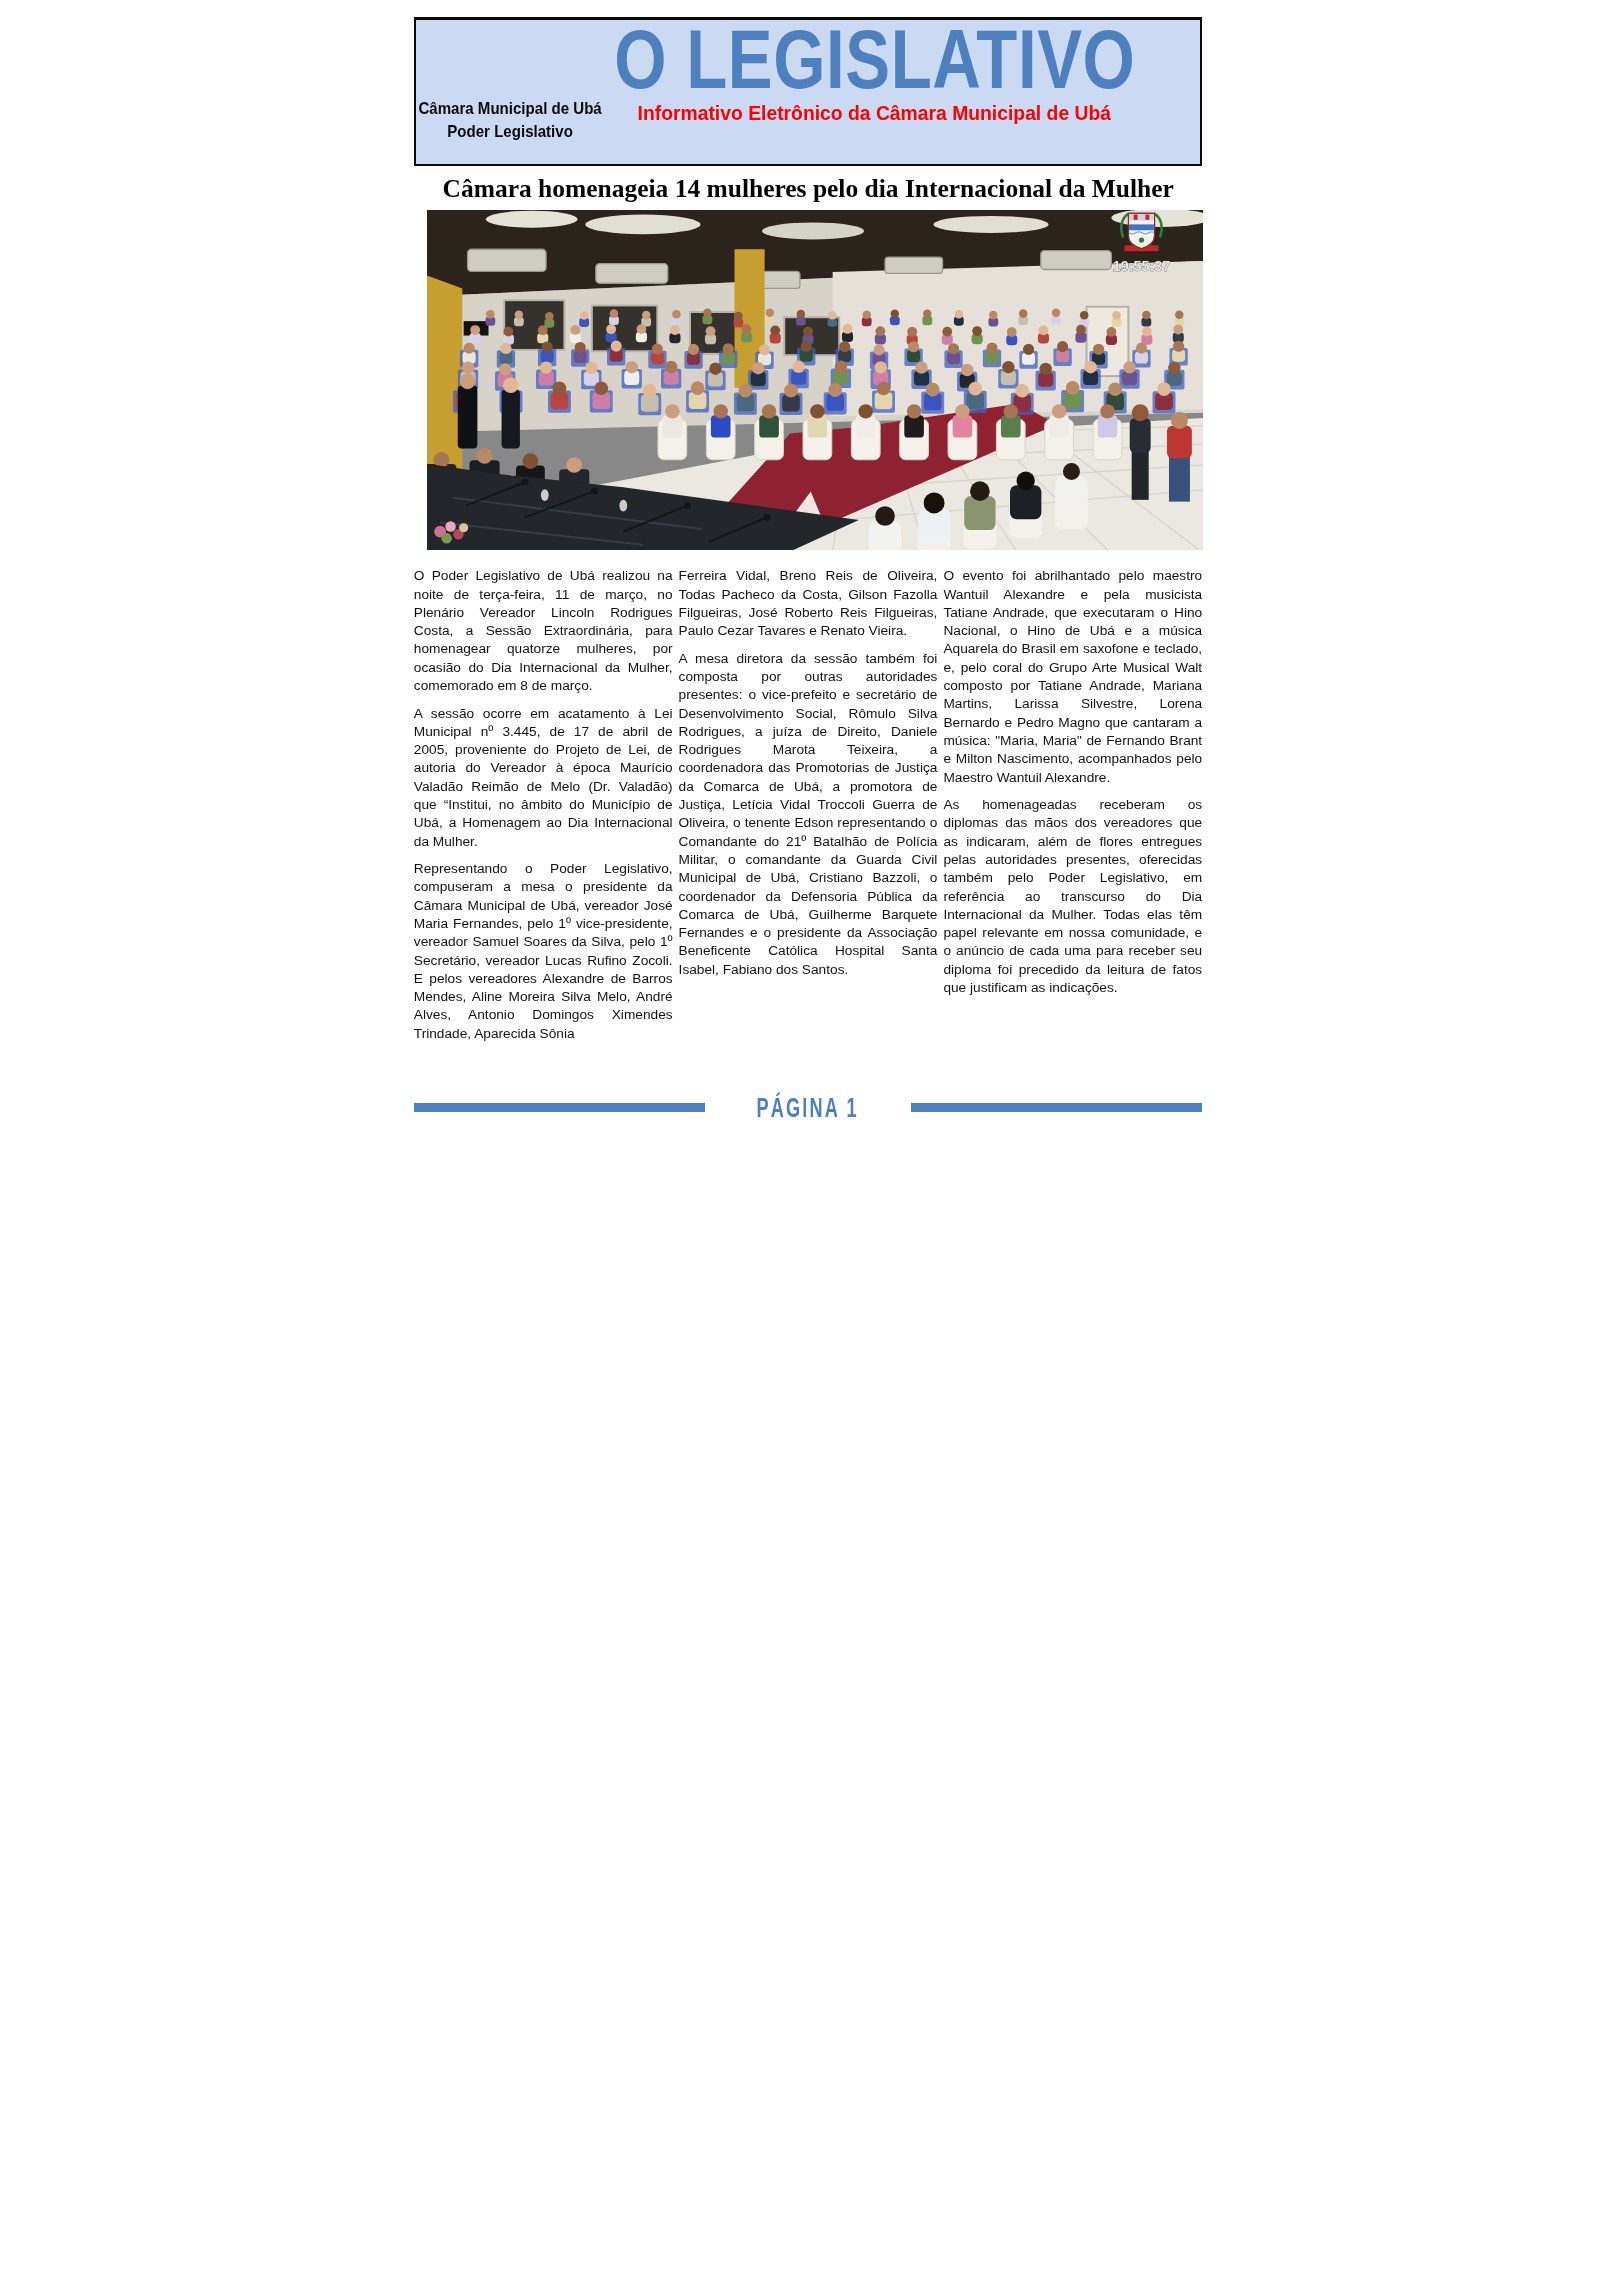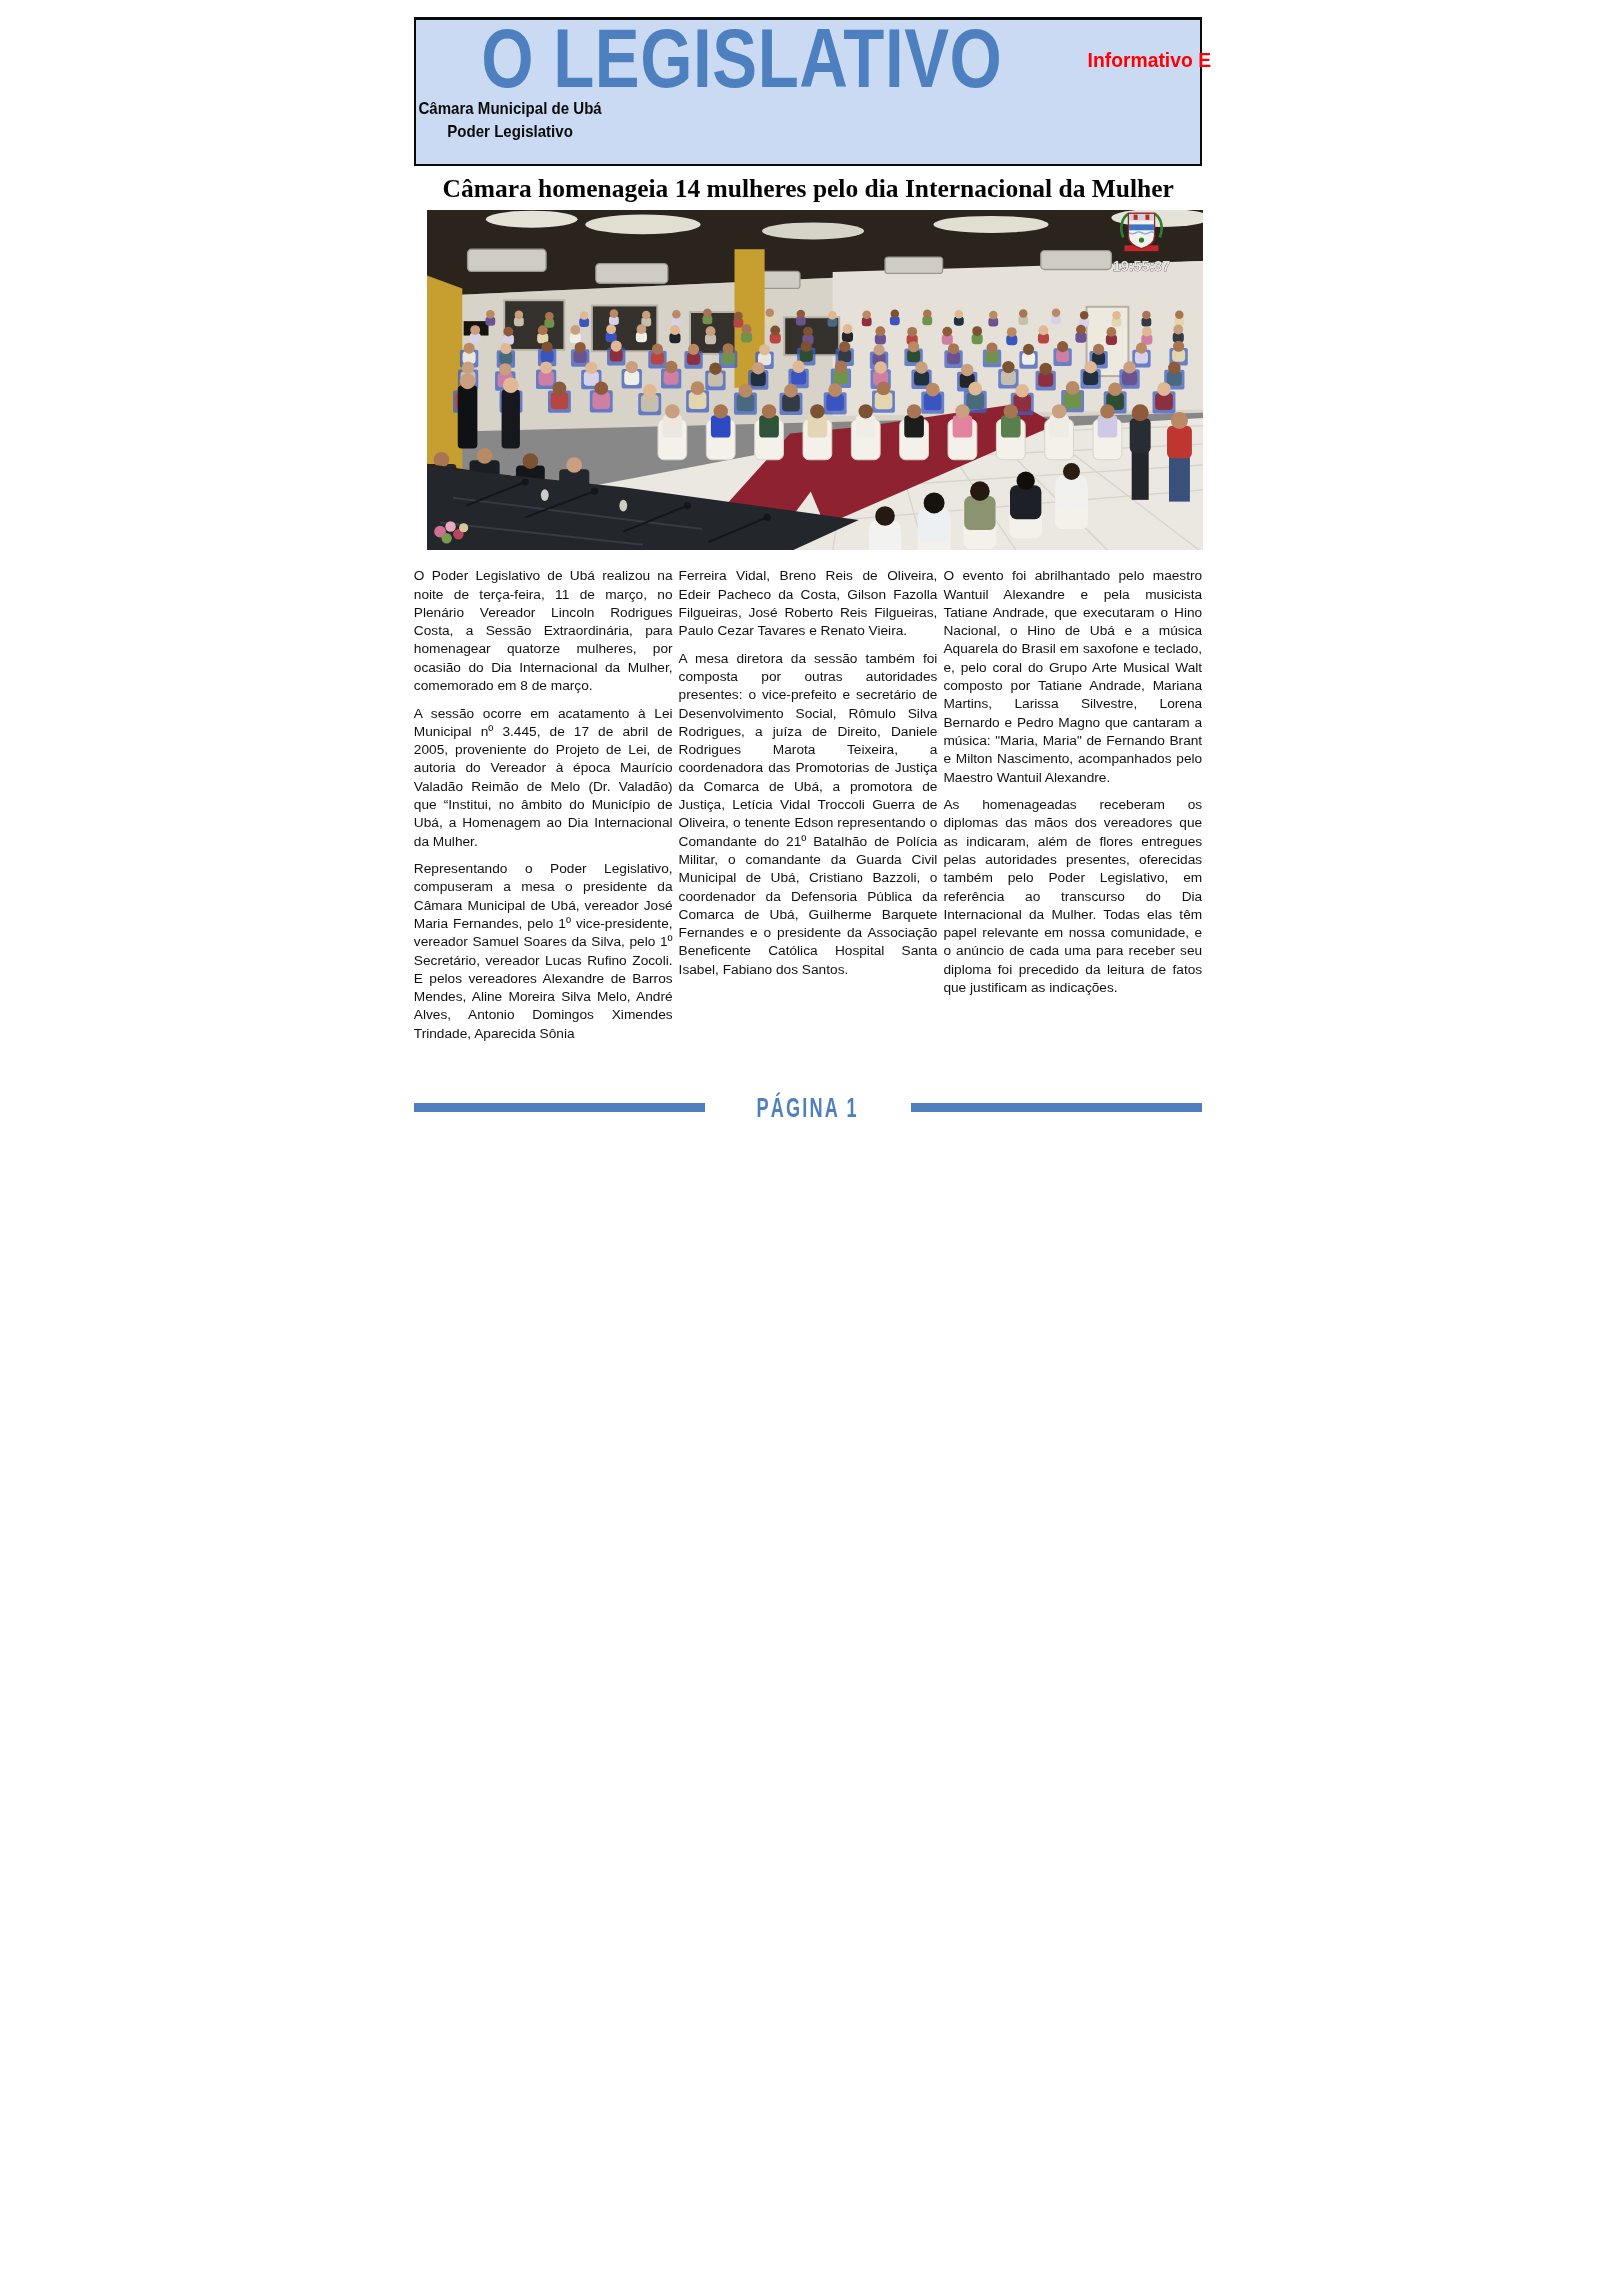--- a/index.html
+++ b/index.html
@@ -17,21 +17,21 @@
     margin:17px 9.8px 0 9.8px;
     height:149px;
     background:var(--mast-bg,#c9daf2);
     border:2.6px solid #0a0a0a;
     border-top-width:3.3px;
     display:flex;flex-direction:column;
     box-sizing:border-box;
   }
   .mast-top{display:flex;flex:1;min-height:0;}
   .mast-spacer{width:196px;}
-  .mast-titlewrap{flex:1;display:flex;align-items:center;justify-content:flex-start;}
+  .mast-titlewrap{flex:1;display:flex;flex-direction:column;align-items:center;justify-content:flex-start;}
   .mast-title{
     font-weight:bold;font-size:84px;line-height:.92;
     color:var(--title-color,#4e80bf);
     transform:scaleX(.8);transform-origin:center top;
     white-space:nowrap;letter-spacing:0.7px;margin-top:1.3px;
   }
   .mast-subtitle{
     font-weight:bold;font-size:21px;margin-top:2.6px;
     color:var(--subtitle-color,#fe0000);
     transform:scaleX(.92);transform-origin:center top;
@@ -522,21 +522,21 @@
     </svg>
   </figure>
 
   <main class="columns">
     <section class="col">
       <p>O Poder Legislativo de Ubá realizou na noite de terça-feira, 11 de março, no Plenário Vereador Lincoln Rodrigues Costa, a Sessão Extraordinária, para homenagear quatorze mulheres, por ocasião do Dia Internacional da Mulher, comemorado em 8 de março.</p>
       <p>A sessão ocorre em acatamento à Lei Municipal nº 3.445, de 17 de abril de 2005, proveniente do Projeto de Lei, de autoria do Vereador à época Maurício Valadão Reimão de Melo (Dr. Valadão) que “Institui, no âmbito do Município de Ubá, a Homenagem ao Dia Internacional da Mulher.</p>
       <p>Representando o Poder Legislativo, compuseram a mesa o presidente da Câmara Municipal de Ubá, vereador José Maria Fernandes, pelo 1º vice-presidente, vereador Samuel Soares da Silva, pelo 1º Secretário, vereador Lucas Rufino Zocoli. E pelos vereadores Alexandre de Barros Mendes, Aline Moreira Silva Melo, André Alves, Antonio Domingos Ximendes Trindade, Aparecida Sônia</p>
     </section>
     <section class="col">
-      <p>Ferreira Vidal, Breno Reis de Oliveira, Edeir Pacheco da Costa, Gilson Fazolla Filgueiras, José Roberto Reis Filgueiras, Paulo Cezar Tavares e Renato Vieira.</p>
+      <p>Ferreira Vidal, Breno Reis de Oliveira, Todas Pacheco da Costa, Gilson Fazolla Filgueiras, José Roberto Reis Filgueiras, Paulo Cezar Tavares e Renato Vieira.</p>
       <p>A mesa diretora da sessão também foi composta por outras autoridades presentes: o vice-prefeito e secretário de Desenvolvimento Social, Rômulo Silva Rodrigues, a juíza de Direito, Daniele Rodrigues Marota Teixeira, a coordenadora das Promotorias de Justiça da Comarca de Ubá, a promotora de Justiça, Letícia Vidal Troccoli Guerra de Oliveira, o tenente Edson representando o Comandante do 21º Batalhão de Polícia Militar, o comandante da Guarda Civil Municipal de Ubá, Cristiano Bazzoli, o coordenador da Defensoria Pública da Comarca de Ubá, Guilherme Barquete Fernandes e o presidente da Associação Beneficente Católica Hospital Santa Isabel, Fabiano dos Santos.</p>
     </section>
     <section class="col">
       <p>O evento foi abrilhantado pelo maestro Wantuil Alexandre e pela musicista Tatiane Andrade, que executaram o Hino Nacional, o Hino de Ubá e a música Aquarela do Brasil em saxofone e teclado, e, pelo coral do Grupo Arte Musical Walt composto por Tatiane Andrade, Mariana Martins, Larissa Silvestre, Lorena Bernardo e Pedro Magno que cantaram a música: "Maria, Maria" de Fernando Brant e Milton Nascimento, acompanhados pelo Maestro Wantuil Alexandre.</p>
       <p>As homenageadas receberam os diplomas das mãos dos vereadores que as indicaram, além de flores entregues pelas autoridades presentes, oferecidas também pelo Poder Legislativo, em referência ao transcurso do Dia Internacional da Mulher. Todas elas têm papel relevante em nossa comunidade, e o anúncio de cada uma para receber seu diploma foi precedido da leitura de fatos que justificam as indicações.</p>
     </section>
   </main>
 
   <footer class="pagefooter">
     <div class="foot-bar"></div>

